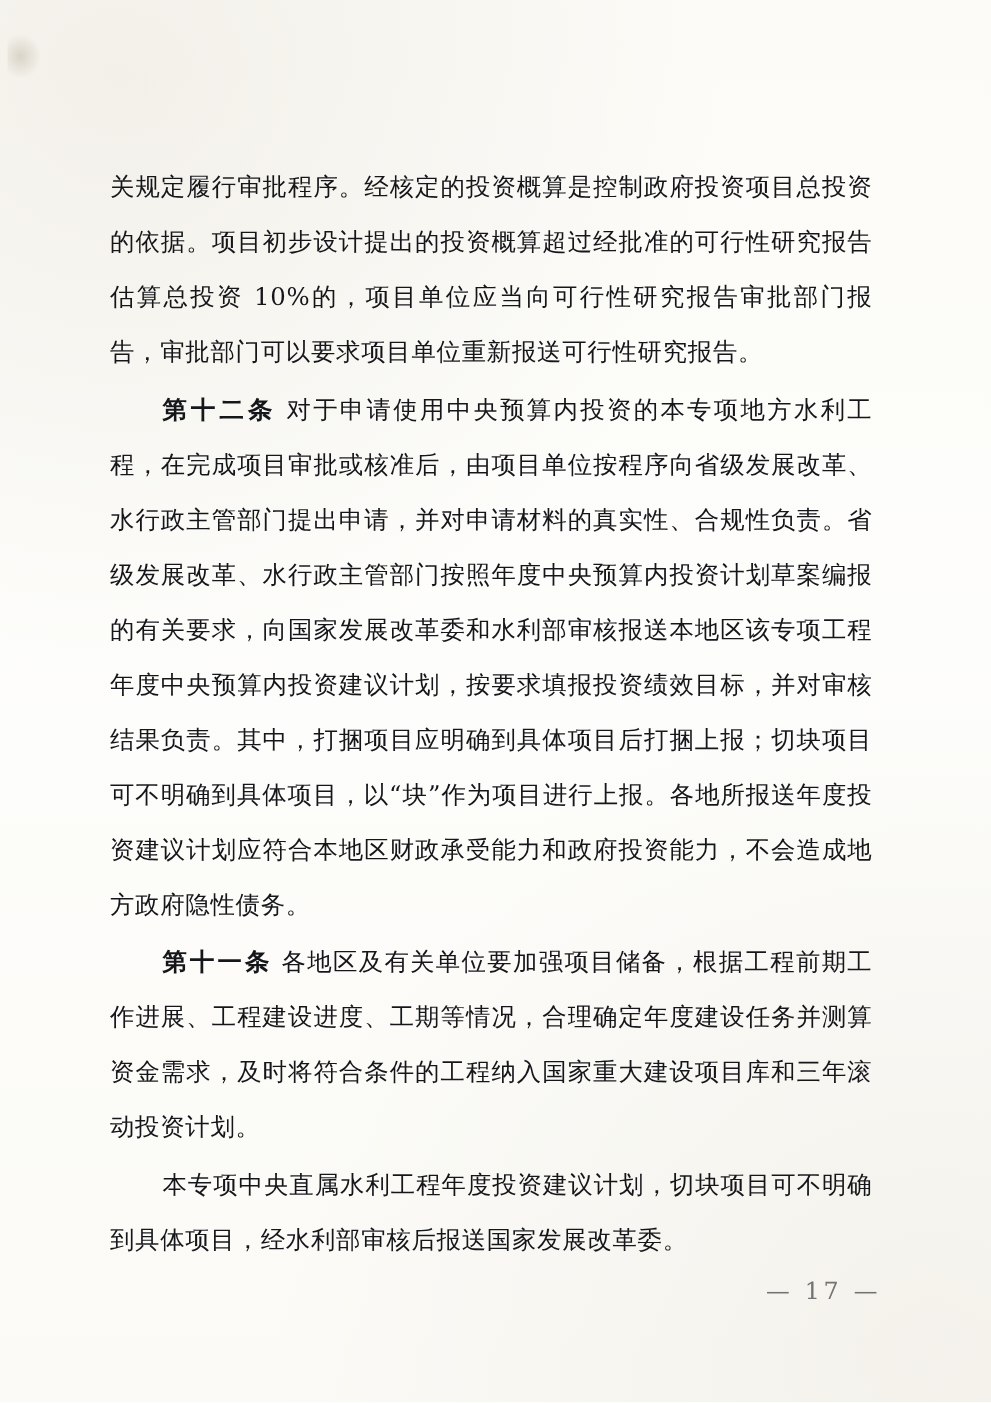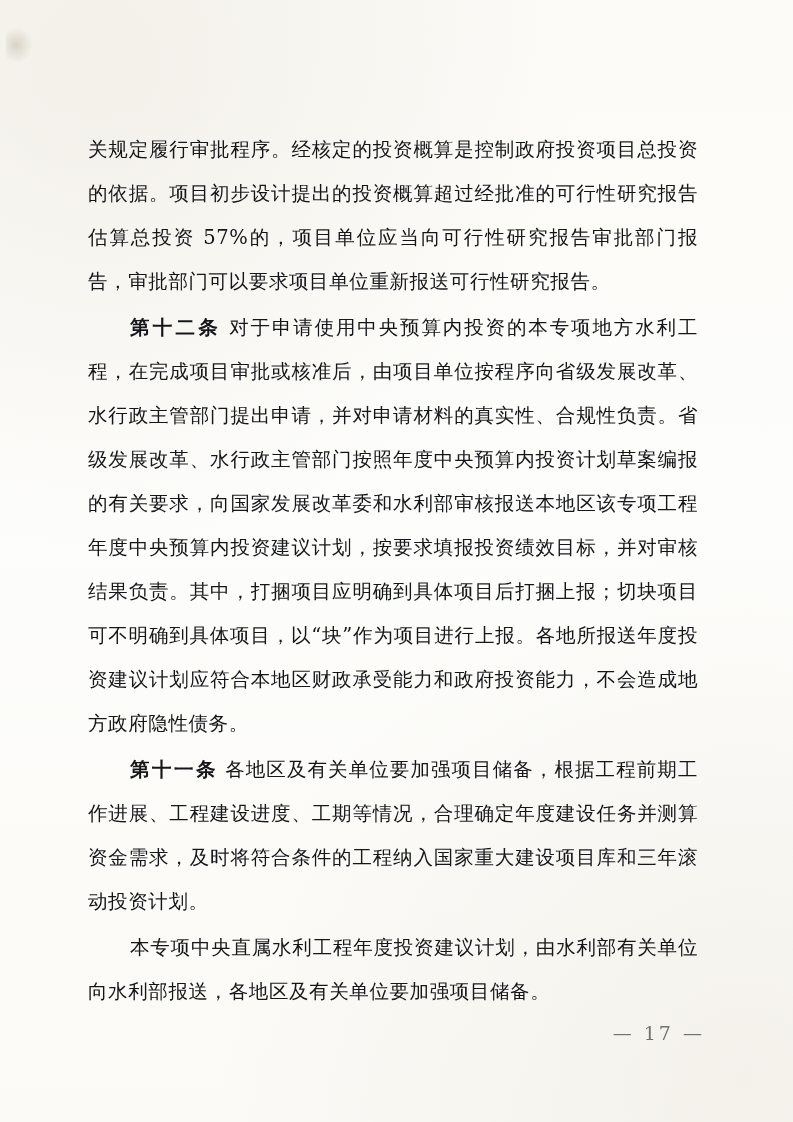--- a/index.html
+++ b/index.html
@@ -70,31 +70,31 @@
 </style>
 </head>
 <body>
 
 <div class="page">
   <div class="paper-tint"></div>
   <div class="corner-smudge"></div>
 
   <div class="content">
 
-    <p class="para">关规定履行审批程序。经核定的投资概算是控制政府投资项目总投资的依据。项目初步设计提出的投资概算超过经批准的可行性研究报告估算总投资 57%的，项目单位应当向可行性研究报告审批部门报告，审批部门可以要求项目单位重新报送可行性研究报告。</p>
+    <p class="para">关规定履行审批程序。经核定的投资概算是控制政府投资项目总投资的依据。项目初步设计提出的投资概算超过经批准的可行性研究报告估算总投资 10%的，项目单位应当向可行性研究报告审批部门报告，审批部门可以要求项目单位重新报送可行性研究报告。</p>
 
     <p class="para indent">
       <span class="art-label">第十二条</span>
       <span>对于申请使用中央预算内投资的本专项地方水利工程，在完成项目审批或核准后，由项目单位按程序向省级发展改革、水行政主管部门提出申请，并对申请材料的真实性、合规性负责。省级发展改革、水行政主管部门按照年度中央预算内投资计划草案编报的有关要求，向国家发展改革委和水利部审核报送本地区该专项工程年度中央预算内投资建议计划，按要求填报投资绩效目标，并对审核结果负责。其中，打捆项目应明确到具体项目后打捆上报；切块项目可不明确到具体项目，以“块”作为项目进行上报。各地所报送年度投资建议计划应符合本地区财政承受能力和政府投资能力，不会造成地方政府隐性债务。</span>
     </p>
 
     <p class="para indent">
       <span class="art-label">第十一条</span>
       <span>各地区及有关单位要加强项目储备，根据工程前期工作进展、工程建设进度、工期等情况，合理确定年度建设任务并测算资金需求，及时将符合条件的工程纳入国家重大建设项目库和三年滚动投资计划。</span>
     </p>
 
-    <p class="para indent">本专项中央直属水利工程年度投资建议计划，由水利部有关单位向水利部报送，各地区及有关单位要加强项目储备。</p>
+    <p class="para indent">本专项中央直属水利工程年度投资建议计划，切块项目可不明确到具体项目，经水利部审核后报送国家发展改革委。</p>
 
 
   </div>
 
   <div class="footer">— 17 —</div>
 </div>
 
 </body></html>

